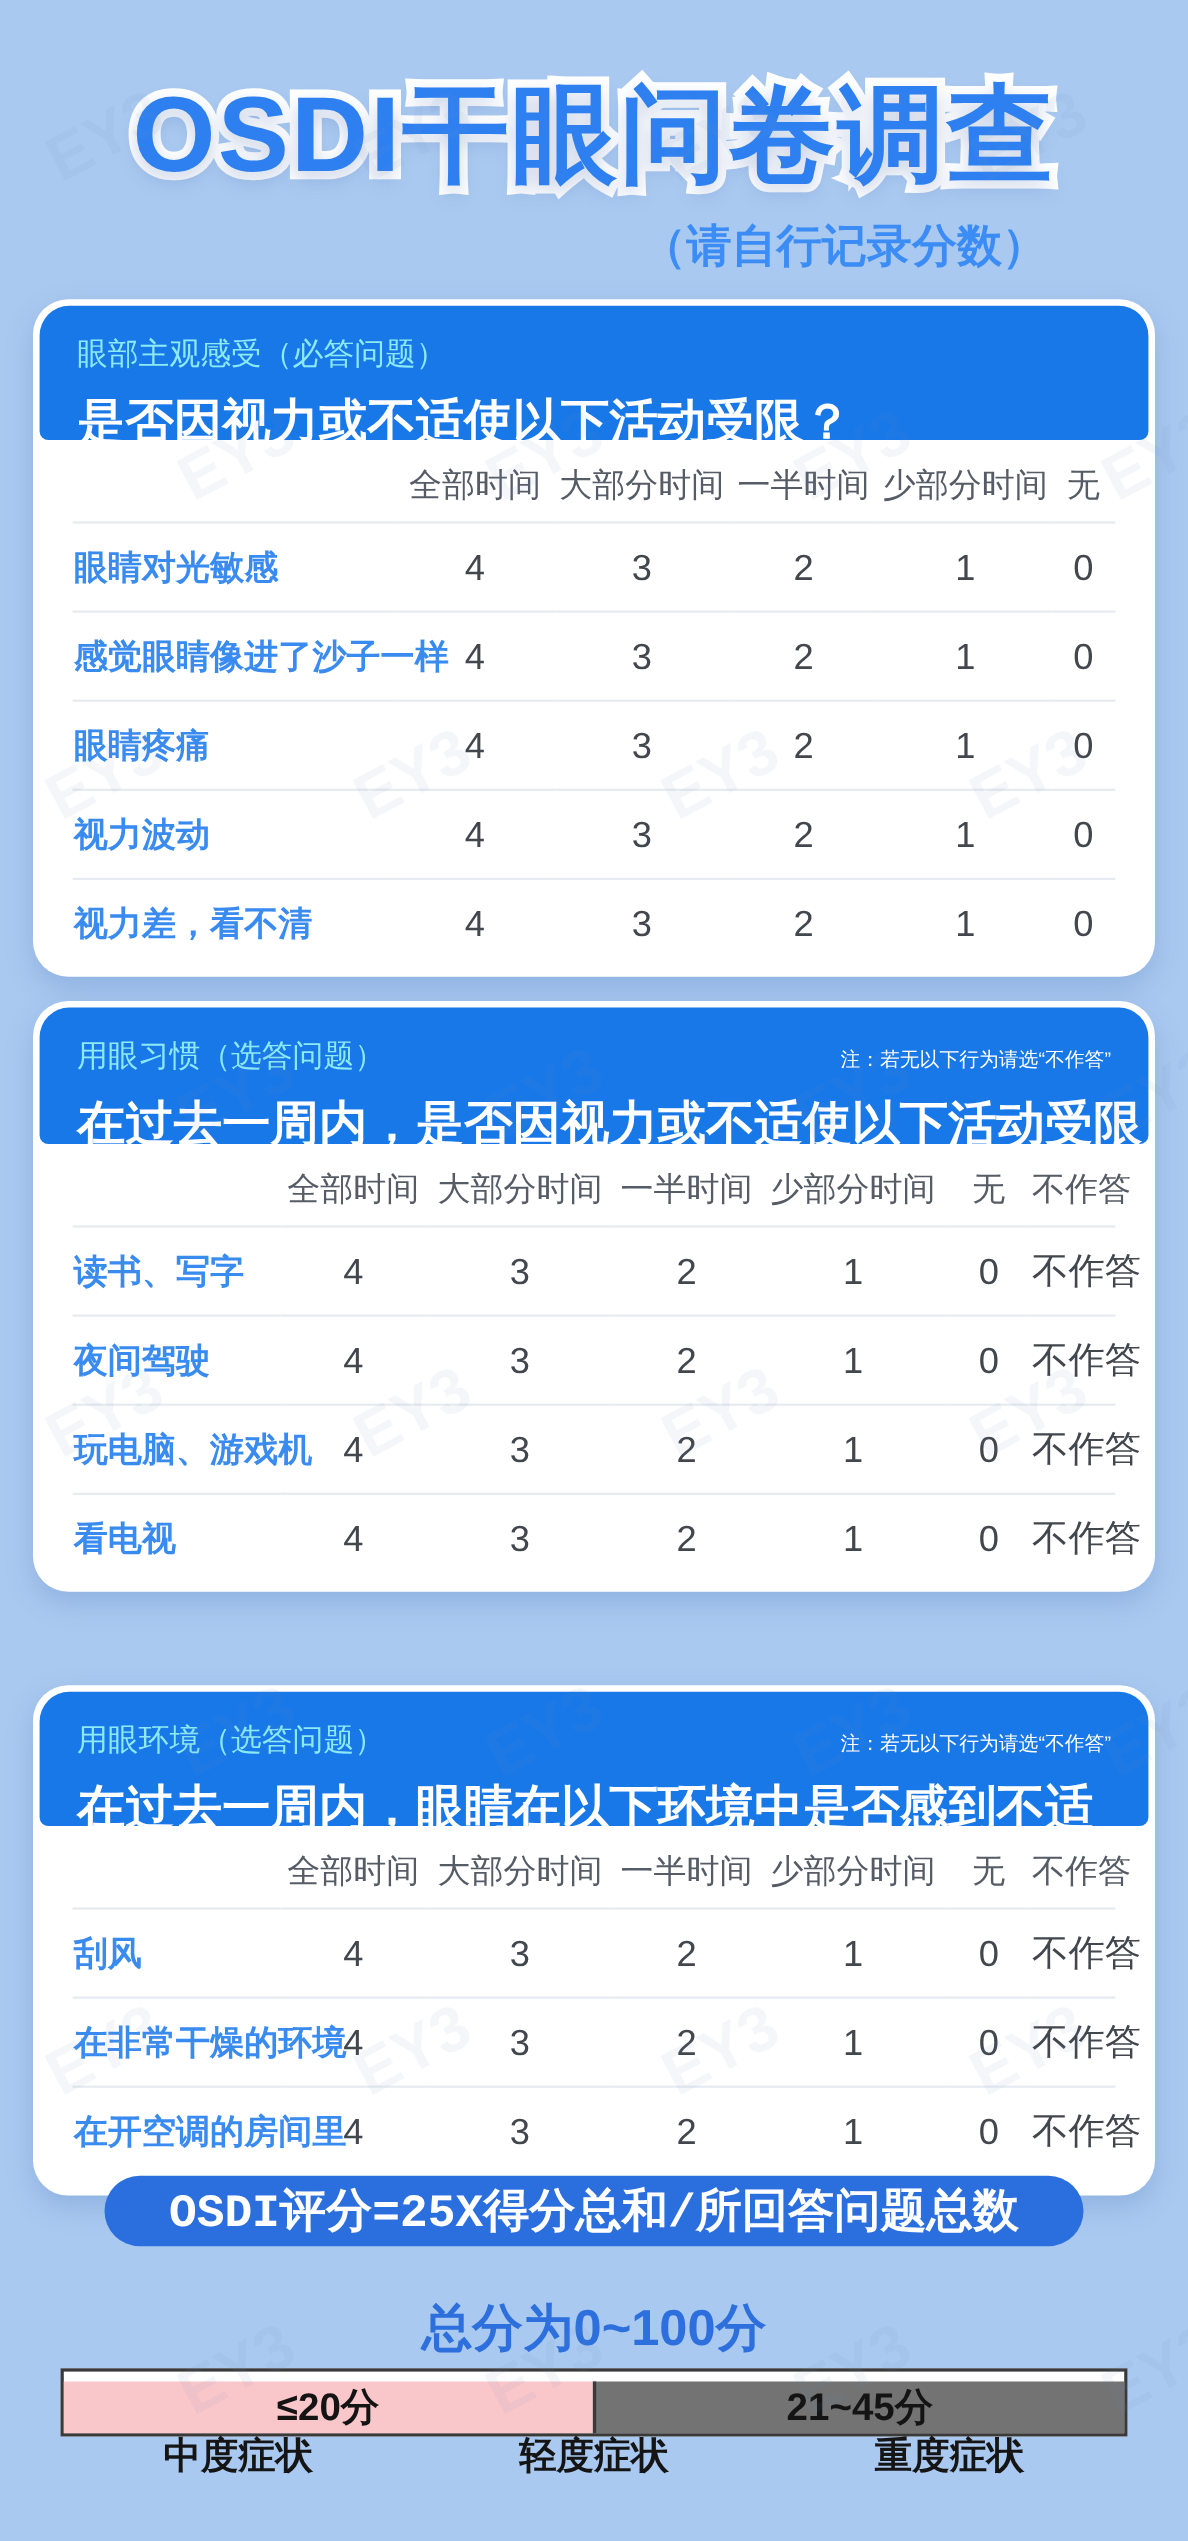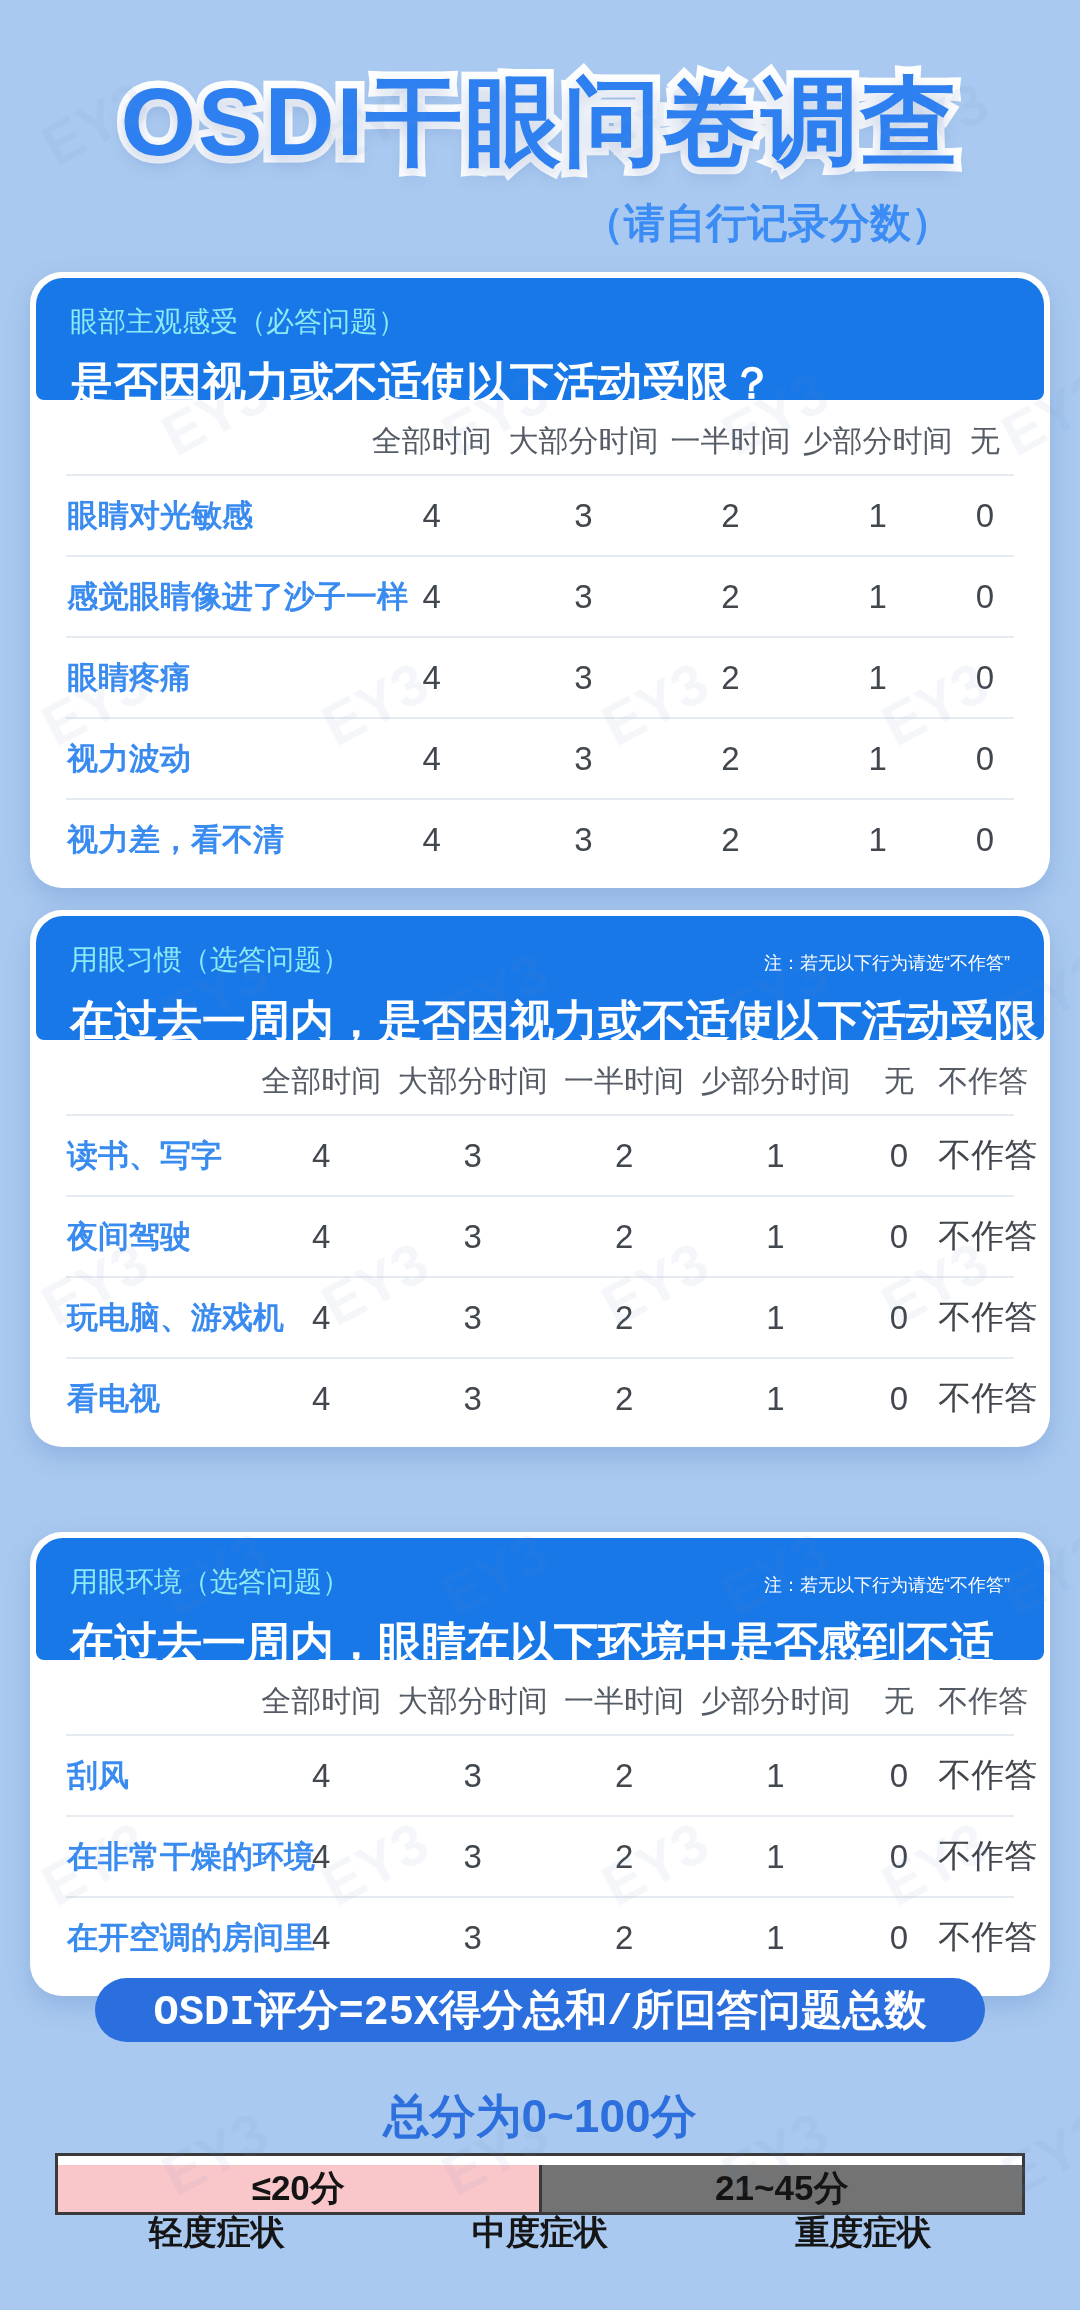--- a/index.html
+++ b/index.html
@@ -282,22 +282,22 @@
 
 <div class="formula-pill">OSDI评分=25X得分总和/所回答问题总数</div>
 
 <div class="total-range">总分为0~100分</div>
 
 <div class="scale">
     <div class="scale-seg" style="background: rgb(249, 198, 201);">≤20分</div>
     <div class="scale-seg" style="background: #737373;">21~45分</div>
   </div>
 <div class="scale-labels">
+    <div class="scale-label">中度症状</div>
     <div class="scale-label">轻度症状</div>
-    <div class="scale-label">中度症状</div>
     <div class="scale-label">重度症状</div>
   </div>
 
 <div class="wm-layer">
     <span class="wm" style="left: 40px; top: 90px;">EY3</span>
     <span class="wm" style="left: 320px; top: 90px;">EY3</span>
     <span class="wm" style="left: 600px; top: 90px;">EY3</span>
     <span class="wm" style="left: 880px; top: 90px;">EY3</span>
     <span class="wm" style="left: 160px; top: 380px;">EY3</span>
     <span class="wm" style="left: 440px; top: 380px;">EY3</span>

